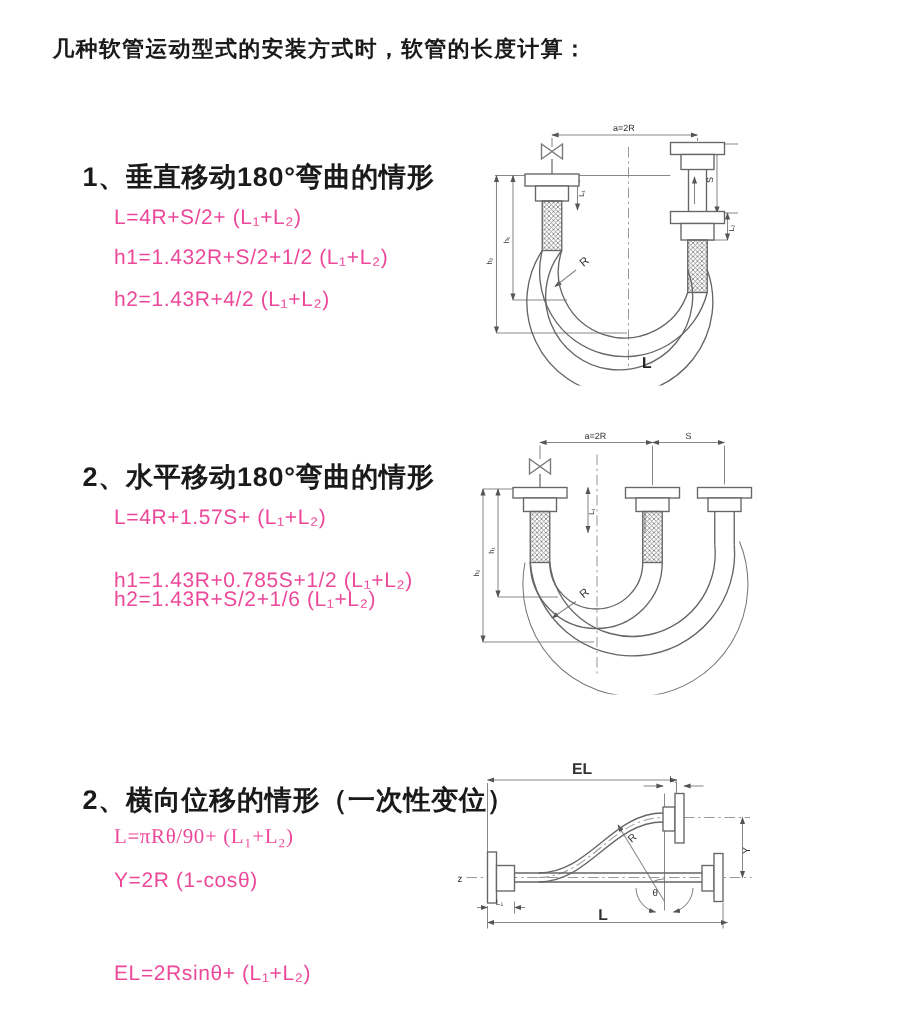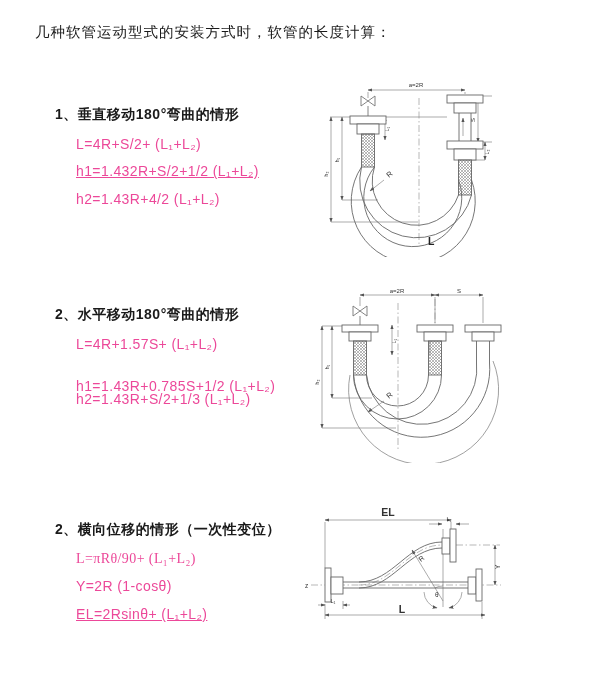--- a/index.html
+++ b/index.html
@@ -1,42 +1,42 @@
 <!DOCTYPE html>
 <html><head>
 <meta charset="utf-8">
 <style>
   * { margin:0; padding:0; box-sizing:border-box; }
   html,body { width:600px; height:675px; background:#ffffff; overflow:hidden; }
   body { font-family:"Liberation Sans","DejaVu Sans",sans-serif; color:#1a1a1a; position:relative; }
   .abs { position:absolute; }
-  .page-title { left:35px; top:23px; font-size:14.5px; font-weight:400; letter-spacing:1px; }
-  .heading { font-size:14px; font-weight:700; letter-spacing:0.5px; white-space:nowrap; }
+  .page-title { left:35px; top:23px; font-size:14.5px; font-weight:700; letter-spacing:1px; }
+  .heading { font-size:18px; font-weight:700; letter-spacing:0.5px; white-space:nowrap; }
   .formula { font-size:14px; font-weight:400; color:#ec4899; letter-spacing:0.4px; white-space:nowrap; }
-  .h1-1 { left:55px; top:106px; } .f1-1 { left:76px; top:136px; } .f1-2 { left:76px; top:163px;text-decoration:underline; } .f1-3 { left:76px; top:191px; }
+  .h1-1 { left:55px; top:106px; } .f1-1 { left:76px; top:136px; } .f1-2 { left:76px; top:163px; } .f1-3 { left:76px; top:191px; }
   .h2-1 { left:55px; top:306px; } .f2-1 { left:76px; top:336px; } .f2-2 { left:76px; top:378px; } .f2-3 { left:76px; top:391px; }
-  .h3-1 { left:55px; top:521px; } .f3-1 { left:76px; top:551px;font-family:Liberation Serif, serif; } .f3-2 { left:76px; top:578px;text-align:right; } .f3-3 { left:76px; top:606px;text-decoration:underline; }
+  .h3-1 { left:55px; top:521px; } .f3-1 { left:76px; top:551px;font-family:Liberation Serif, serif; } .f3-2 { left:76px; top:578px;text-align:right; } .f3-3 { left:76px; top:640px; }
   .d1 { left:318px; top:72px; } .d2 { left:310px; top:283px; } .d3 { left:303px; top:498px; }
   svg text { font-family:"Liberation Sans","DejaVu Sans",sans-serif; fill:#333; }
   .dimtxt { font-size:6px; } .smalltxt { font-size:5px; } .biglbl { font-size:10.5px; font-weight:700; fill:#222; }
 </style>
 </head>
 <body>
 
 <div class="abs page-title">几种软管运动型式的安装方式时，软管的长度计算：</div>
 
 <div class="abs heading h1-1">1、垂直移动180°弯曲的情形</div>
 <div class="abs formula f1-1">L=4R+S/2+ (L₁+L₂)</div>
 <div class="abs formula f1-2">h1=1.432R+S/2+1/2 (L₁+L₂)</div>
 <div class="abs formula f1-3">h2=1.43R+4/2 (L₁+L₂)</div>
 
 <div class="abs heading h2-1">2、水平移动180°弯曲的情形</div>
 <div class="abs formula f2-1">L=4R+1.57S+ (L₁+L₂)</div>
 <div class="abs formula f2-2">h1=1.43R+0.785S+1/2 (L₁+L₂)</div>
-<div class="abs formula f2-3">h2=1.43R+S/2+1/3 (L₁+L₂)</div>
+<div class="abs formula f2-3">h2=1.43R+S/2+1/6 (L₁+L₂)</div>
 
 <div class="abs heading h3-1">2、横向位移的情形（一次性变位）</div>
 <div class="abs formula f3-1">L=πRθ/90+ (L₁+L₂)</div>
 <div class="abs formula f3-2">Y=2R (1-cosθ)</div>
 <div class="abs formula f3-3">EL=2Rsinθ+ (L₁+L₂)</div>
 
 <svg class="abs d1" width="230" height="185" viewBox="0 0 230 185">
   <defs>
     <pattern id="hatch" width="3" height="3" patternUnits="userSpaceOnUse">
       <path d="M0,3 L3,0 M0,0 L3,3" stroke="#777" stroke-width="0.5"></path>

